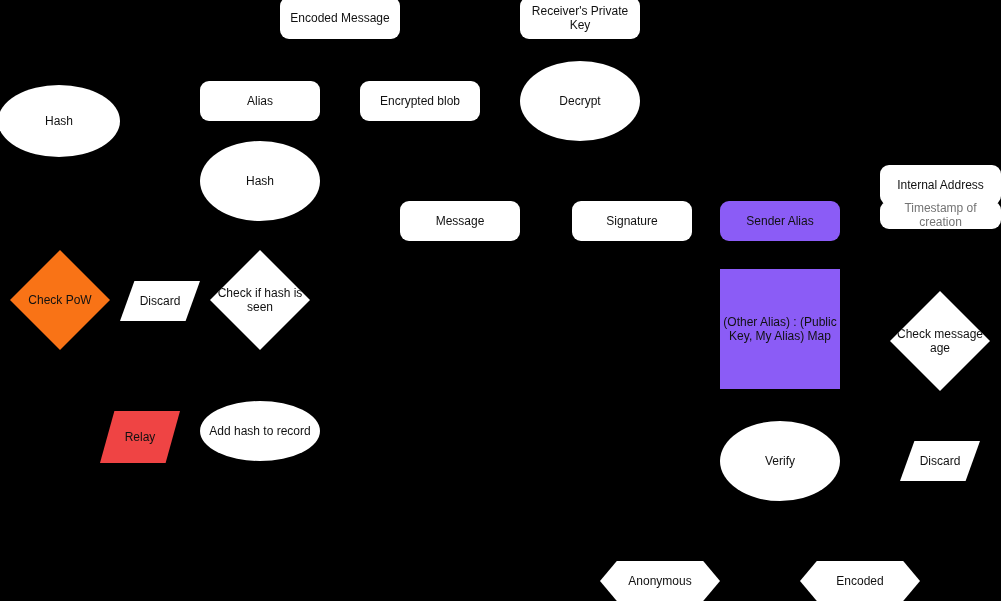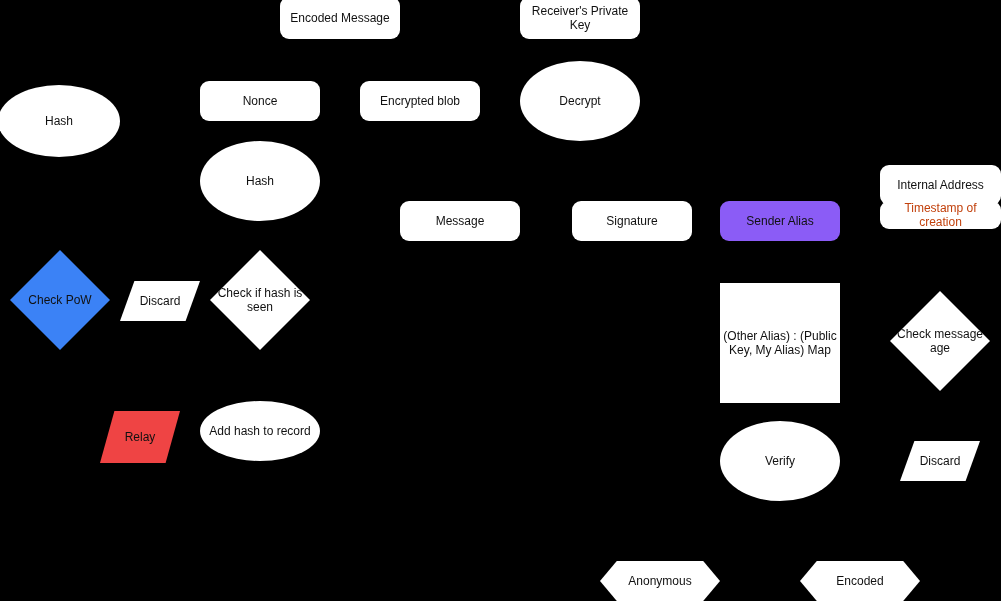--- a/index.html
+++ b/index.html
@@ -78,21 +78,21 @@
     <div class="node shape-roundrect" style="left: 280px; top: -3px; width: 120px; height: 42px; background: rgb(255, 255, 255); color: rgb(17, 17, 17);">
       <span class="label">Encoded Message</span>
     </div>
     <div class="node shape-roundrect" style="left: 520px; top: -3px; width: 120px; height: 42px; background: rgb(255, 255, 255); color: rgb(17, 17, 17);">
       <span class="label">Receiver's Private Key</span>
     </div>
     <div class="node shape-ellipse" style="left: -2px; top: 85px; width: 122px; height: 72px; background: rgb(255, 255, 255); color: rgb(17, 17, 17);">
       <span class="label">Hash</span>
     </div>
     <div class="node shape-roundrect" style="left: 200px; top: 81px; width: 120px; height: 40px; background: rgb(255, 255, 255); color: rgb(17, 17, 17);">
-      <span class="label">Nonce</span>
+      <span class="label">Alias</span>
     </div>
     <div class="node shape-roundrect" style="left: 360px; top: 81px; width: 120px; height: 40px; background: rgb(255, 255, 255); color: rgb(17, 17, 17);">
       <span class="label">Encrypted blob</span>
     </div>
     <div class="node shape-ellipse" style="left: 520px; top: 61px; width: 120px; height: 80px; background: rgb(255, 255, 255); color: rgb(17, 17, 17);">
       <span class="label">Decrypt</span>
     </div>
     <div class="node shape-roundrect" style="left: 880px; top: 121px; width: 121px; height: 40px; background: rgb(255, 255, 255); color: rgb(17, 17, 17); margin-top: 44px;">
       <span class="label">Internal Address</span>
     </div>
@@ -101,33 +101,33 @@
     </div>
     <div class="node shape-roundrect" style="left: 400px; top: 201px; width: 120px; height: 40px; background: rgb(255, 255, 255); color: rgb(17, 17, 17);">
       <span class="label">Message</span>
     </div>
     <div class="node shape-roundrect" style="left: 572px; top: 201px; width: 120px; height: 40px; background: rgb(255, 255, 255); color: rgb(17, 17, 17);">
       <span class="label">Signature</span>
     </div>
     <div class="node shape-roundrect" style="left: 720px; top: 201px; width: 120px; height: 40px; background: #8b5cf6; color: rgb(17, 17, 17);">
       <span class="label">Sender Alias</span>
     </div>
-    <div class="node shape-roundrect" style="left: 880px; top: 201px; width: 121px; height: 28px; background: rgb(255, 255, 255); color: #c2410c;">
+    <div class="node shape-roundrect" style="left: 880px; top: 201px; width: 121px; height: 28px; background: rgb(255, 255, 255); color: #737373;">
       <span class="label">Timestamp of creation</span>
     </div>
-    <div class="node shape-diamond" style="left: 10px; top: 250px; width: 100px; height: 100px; background: #3b82f6; color: rgb(17, 17, 17);">
+    <div class="node shape-diamond" style="left: 10px; top: 250px; width: 100px; height: 100px; background: #f97316; color: rgb(17, 17, 17);">
       <span class="label">Check PoW</span>
     </div>
     <div class="node shape-parallelogram" style="left: 120px; top: 281px; width: 80px; height: 40px; background: rgb(255, 255, 255); color: rgb(17, 17, 17);">
       <span class="label">Discard</span>
     </div>
     <div class="node shape-diamond overflow-label" style="left: 210px; top: 250px; width: 100px; height: 100px; background: rgb(255, 255, 255); color: rgb(17, 17, 17);">
       <span class="label">Check if hash is seen</span>
     </div>
-    <div class="node shape-rect" style="left: 720px; top: 283px; width: 120px; height: 120px; background: #ffffff; color: rgb(17, 17, 17); justify-content: flex-end;">
+    <div class="node shape-rect" style="left: 720px; top: 269px; width: 120px; height: 120px; background: #8b5cf6; color: rgb(17, 17, 17); justify-content: flex-end;">
       <span class="label">(Other Alias) : (Public Key, My Alias) Map</span>
     </div>
     <div class="node shape-diamond overflow-label" style="left: 890px; top: 291px; width: 100px; height: 100px; background: rgb(255, 255, 255); color: rgb(17, 17, 17);">
       <span class="label">Check message age</span>
     </div>
     <div class="node shape-parallelogram" style="left: 100px; top: 411px; width: 80px; height: 52px; background: #ef4444; color: rgb(17, 17, 17);">
       <span class="label">Relay</span>
     </div>
     <div class="node shape-ellipse" style="left: 200px; top: 401px; width: 120px; height: 60px; background: rgb(255, 255, 255); color: rgb(17, 17, 17);">
       <span class="label">Add hash to record</span>

